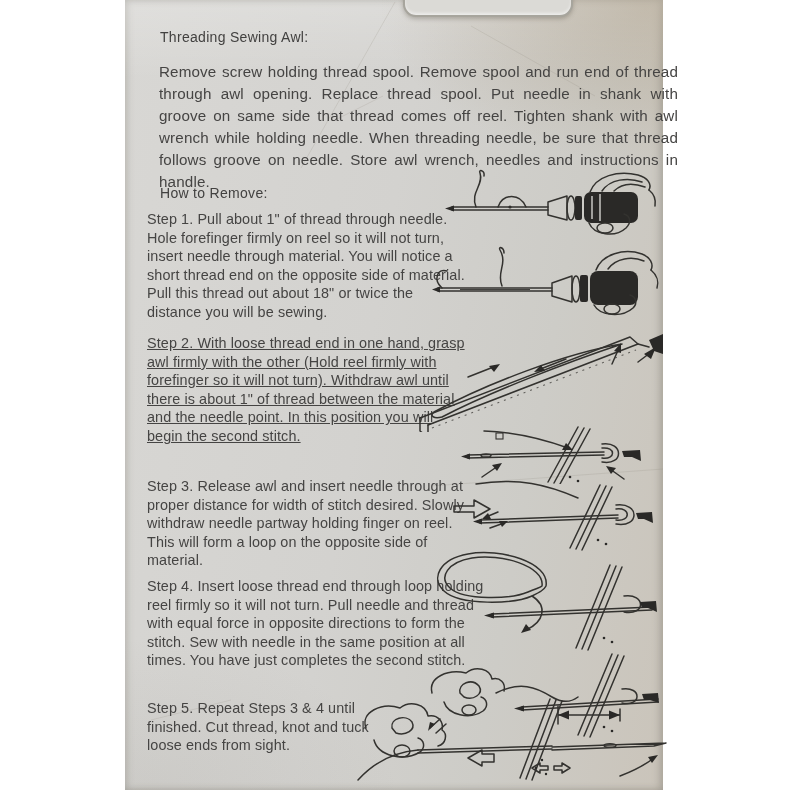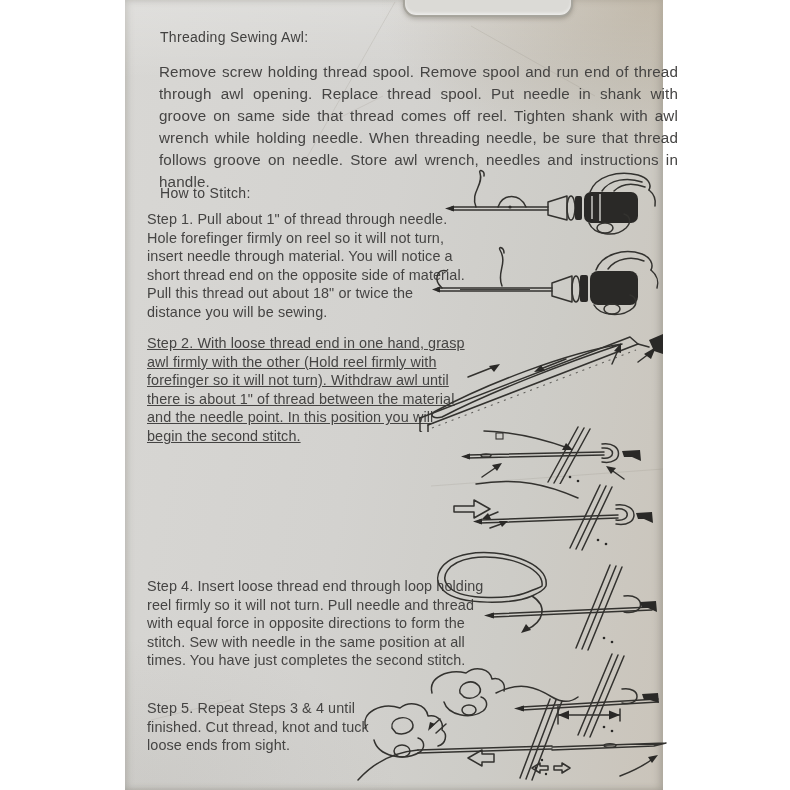--- a/index.html
+++ b/index.html
@@ -76,24 +76,25 @@
         <path d="M306 486 L538 469"></path>
         <path d="M26 720 L106 700"></path>
         <path d="M210 120 L258 96"></path>
       </g>
     </svg>
 
     <h1 class="title">Threading Sewing Awl:</h1>
 
     <p class="intro">Remove screw holding thread spool. Remove spool and run end of thread through awl opening. Replace thread spool. Put needle in shank with groove on same side that thread comes off reel. Tighten shank with awl wrench while holding needle. When threading needle, be sure that thread follows groove on needle. Store awl wrench, needles and instructions in handle.</p>
 
-    <h2 class="subhead">How to Stitch:</h2>
+    <h2 class="subhead">How to Remove:</h2>
 
     <p class="step step1">Step 1. Pull about 1" of thread through needle. Hole forefinger firmly on reel so it will not turn, insert needle through material. You will notice a short thread end on the opposite side of material. Pull this thread out about 18" or twice the distance you will be sewing.</p>
     <p class="step step2">Step 2. With loose thread end in one hand, grasp awl firmly with the other (Hold reel firmly with forefinger so it will not turn). Withdraw awl until there is about 1" of thread between the material and the needle point. In this position you will begin the second stitch.</p>
+    <p class="step step3">Step 3. Release awl and insert needle through at proper distance for width of stitch desired. Slowly withdraw needle partway holding finger on reel. This will form a loop on the opposite side of material.</p>
     <p class="step step4">Step 4. Insert loose thread end through loop holding reel firmly so it will not turn. Pull needle and thread with equal force in opposite directions to form the stitch. Sew with needle in the same position at all times. You have just completes the second stitch.</p>
     <p class="step step5">Step 5. Repeat Steps 3 &amp; 4 until finished. Cut thread, knot and tuck loose ends from sight.</p>
 
     <div class="ill i1">
       <svg viewBox="0 0 220 75">
         <path class="s" d="M36 41 C30 26 44 19 40 7 C38 3 45 4 44 10"></path>
         <path class="s" d="M58 41 C63 27 80 27 86 41"></path>
         <circle class="f" cx="70" cy="41" r="1.6"></circle>
         <path class="s" d="M12 41 H108 M12 44 H108"></path>
         <path class="f" d="M5 42.5 L14 39.5 L14 45.5 Z"></path>

